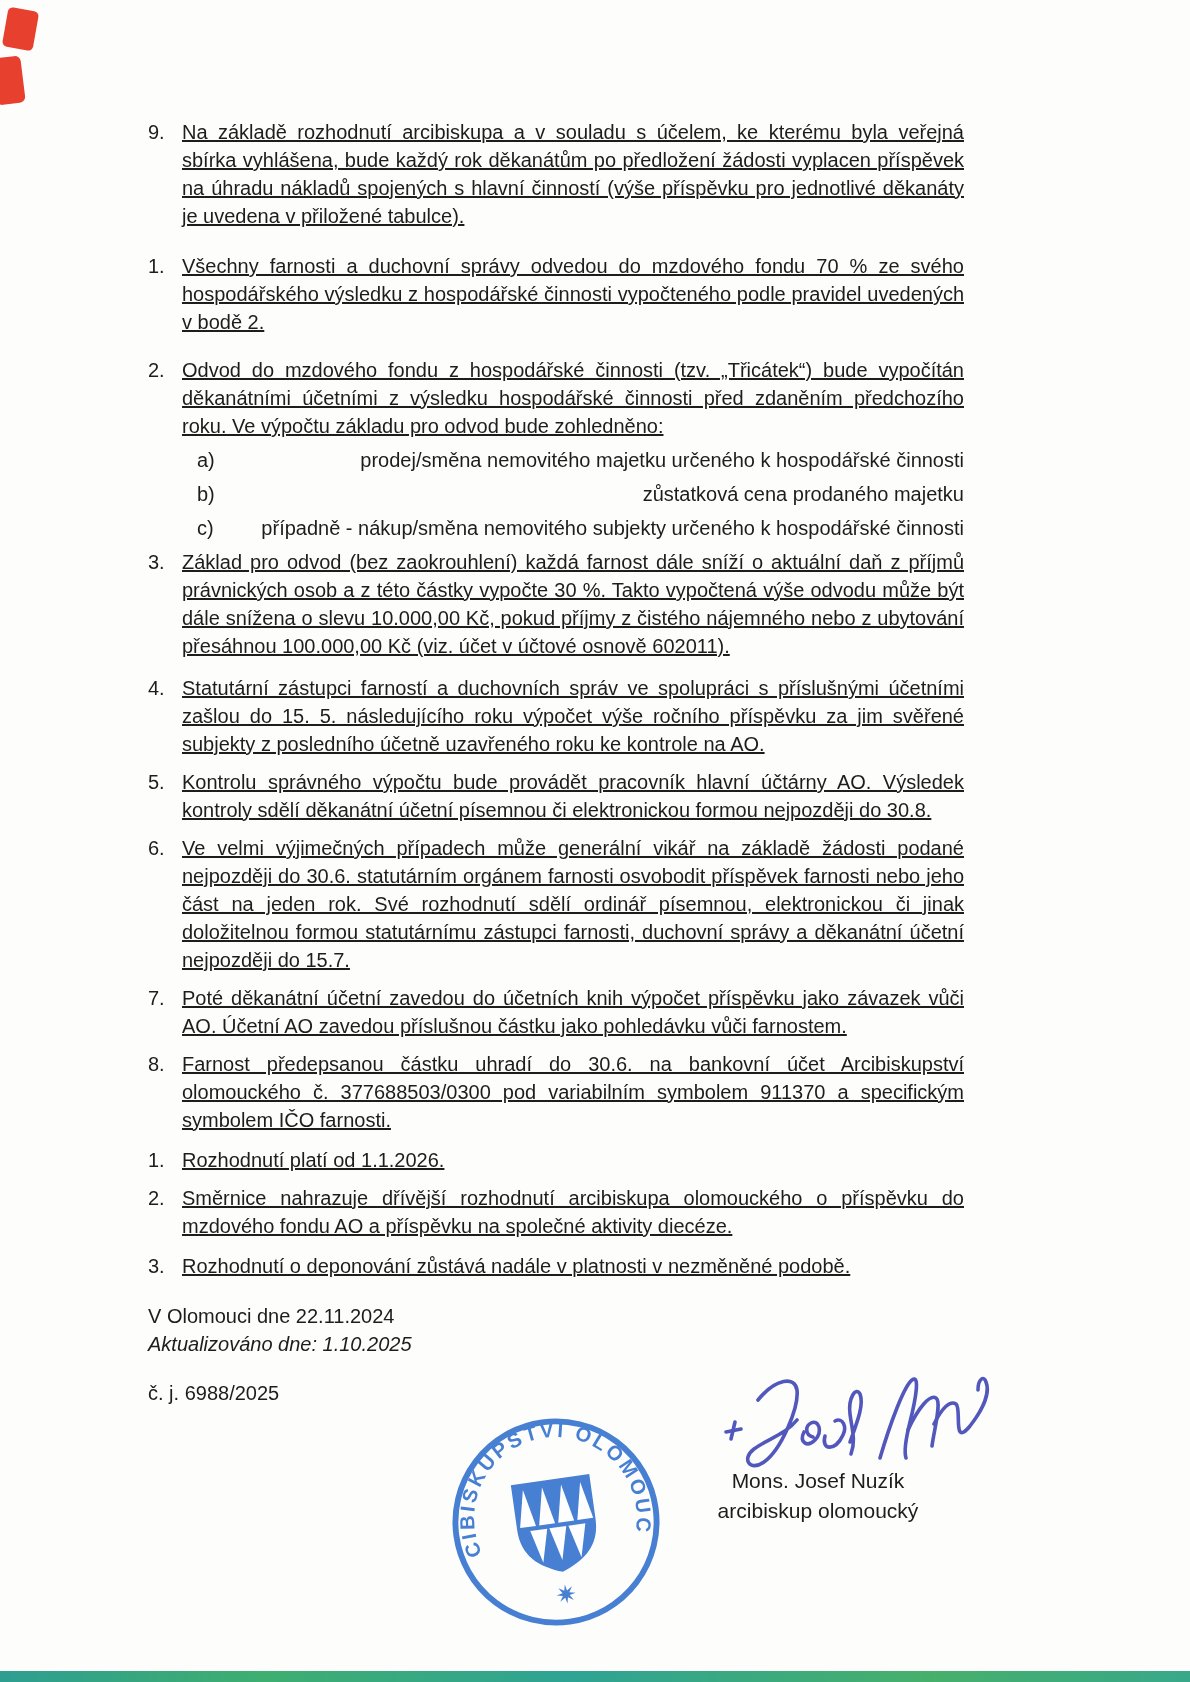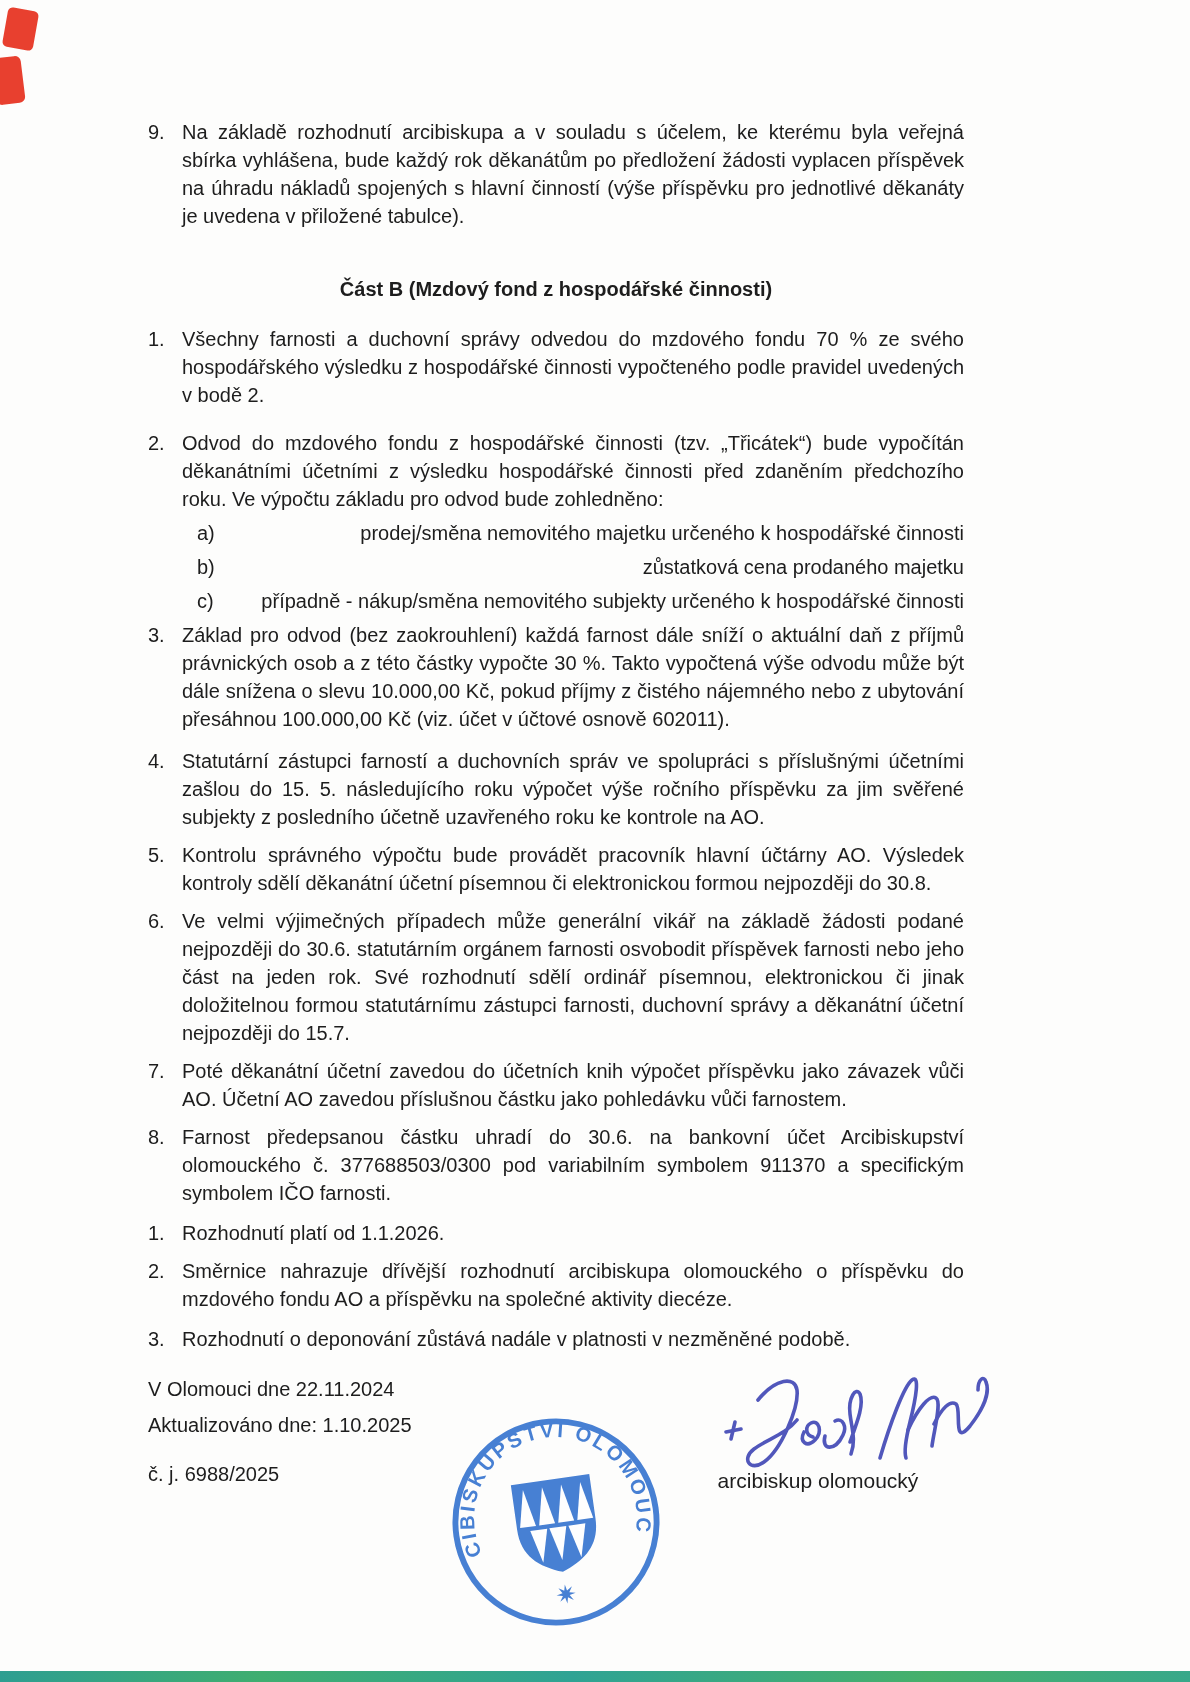--- a/index.html
+++ b/index.html
@@ -10,36 +10,36 @@
     font-family:"Liberation Sans", sans-serif;
     color:#1d1d1d;
     overflow:hidden;
   }
   .content{
     position:absolute;left:148px;top:118px;width:816px;
     font-size:20px;line-height:28px;
   }
   .li{display:flex;}
   .li .num{flex:0 0 34px;}
-  .li .txt{flex:1;text-align:justify;}
+  .li .txt{flex:1;text-align:justify;text-decoration:underline;}
   .sub{display:flex;margin-left:49px;}
   .sub .num{flex:0 0 40px;}
   .sub .txt{flex:1;text-align:right;}
   .heading{
     font-weight:bold;text-align:center;
   }
   .h-partb{margin-top:45px;}
   .h-closing{margin-top:12px;}
   .mt22{margin-top:22px;}
   .mt20{margin-top:20px;}
   .mt14{margin-top:14px;}
   .mt12{margin-top:12px;}
   .mt10{margin-top:10px;}
   .mt6{margin-top:6px;}
-  .mt0{margin-top:8px;}
+  .mt0{margin-top:0;font-style:italic;}
   .mt40{margin-top:21px;}
   .plain{margin-top:22px;}
   
   .signature-svg{position:absolute;left:692px;top:1362px;}
   .signer{
     position:absolute;left:668px;top:1466px;width:300px;
     text-align:center;font-size:21px;line-height:30px;
   }
   
   .stamp{position:absolute;left:449px;top:1415px;width:214px;height:214px;transform:rotate(-8deg);opacity:.88;}
@@ -65,21 +65,20 @@
   <div class="red-mark-1"></div>
   <div class="red-mark-2"></div>
 
   <div class="content">
 
     <div class="li">
       <span class="num">9.</span>
       <div class="txt">Na základě rozhodnutí arcibiskupa a v souladu s účelem, ke kterému byla veřejná sbírka vyhlášena, bude každý rok děkanátům po předložení žádosti vyplacen příspěvek na úhradu nákladů spojených s hlavní činností (výše příspěvku pro jednotlivé děkanáty je uvedena v přiložené tabulce).</div>
     </div>
 
-    <div class="heading h-partb">Část B (Mzdový fond z hospodářské činnosti)</div>
 
     <div class="li mt22">
       <span class="num">1.</span>
       <div class="txt">Všechny farnosti a duchovní správy odvedou do mzdového fondu 70 % ze svého hospodářského výsledku z hospodářské činnosti vypočteného podle pravidel uvedených v bodě 2.</div>
     </div>
 
     <div class="li mt20">
       <span class="num">2.</span>
       <div class="txt">Odvod do mzdového fondu z hospodářské činnosti (tzv. „Třicátek“) bude vypočítán děkanátními účetními z výsledku hospodářské činnosti před zdaněním předchozího roku. Ve výpočtu základu pro odvod bude zohledněno:</div>
     </div>
@@ -153,20 +152,21 @@
       <path d="M112,70 C 107,80 115,86 123,78 C 131,70 127,57 119,61 C 113,64 113,73 121,75"></path>
       <path d="M133,74 C 129,88 143,90 151,73 C 155,65 151,55 143,59"></path>
       <path d="M158,80 C 166,58 172,42 168,32 C 164,24 156,36 158,52 C 160,68 164,78 159,92"></path>
       <path d="M188,96 C 198,62 212,24 220,18 C 228,12 224,36 218,60 C 214,76 212,90 214,96"></path>
       <path d="M216,68 C 226,46 238,32 244,36 C 250,40 242,68 240,84"></path>
       <path d="M242,62 C 250,46 258,38 264,42 C 270,47 260,86 278,64 C 292,46 298,30 294,20 C 292,13 286,17 286,28"></path>
     </g>
   </svg>
 
   <div class="signer">
+    <div>Mons. Josef Nuzík</div>
     <div>arcibiskup olomoucký</div>
   </div>
 
   <svg class="stamp" width="214" height="214" viewBox="0 0 200 200">
     <g stroke="#2f6fce" fill="none">
       <circle cx="100" cy="100" r="94" stroke-width="5.5"></circle>
     </g>
     <defs>
       <path id="ringPath" d="M 29.5,125 A 76,76 0 1 1 170.5,125"></path>
     </defs>

